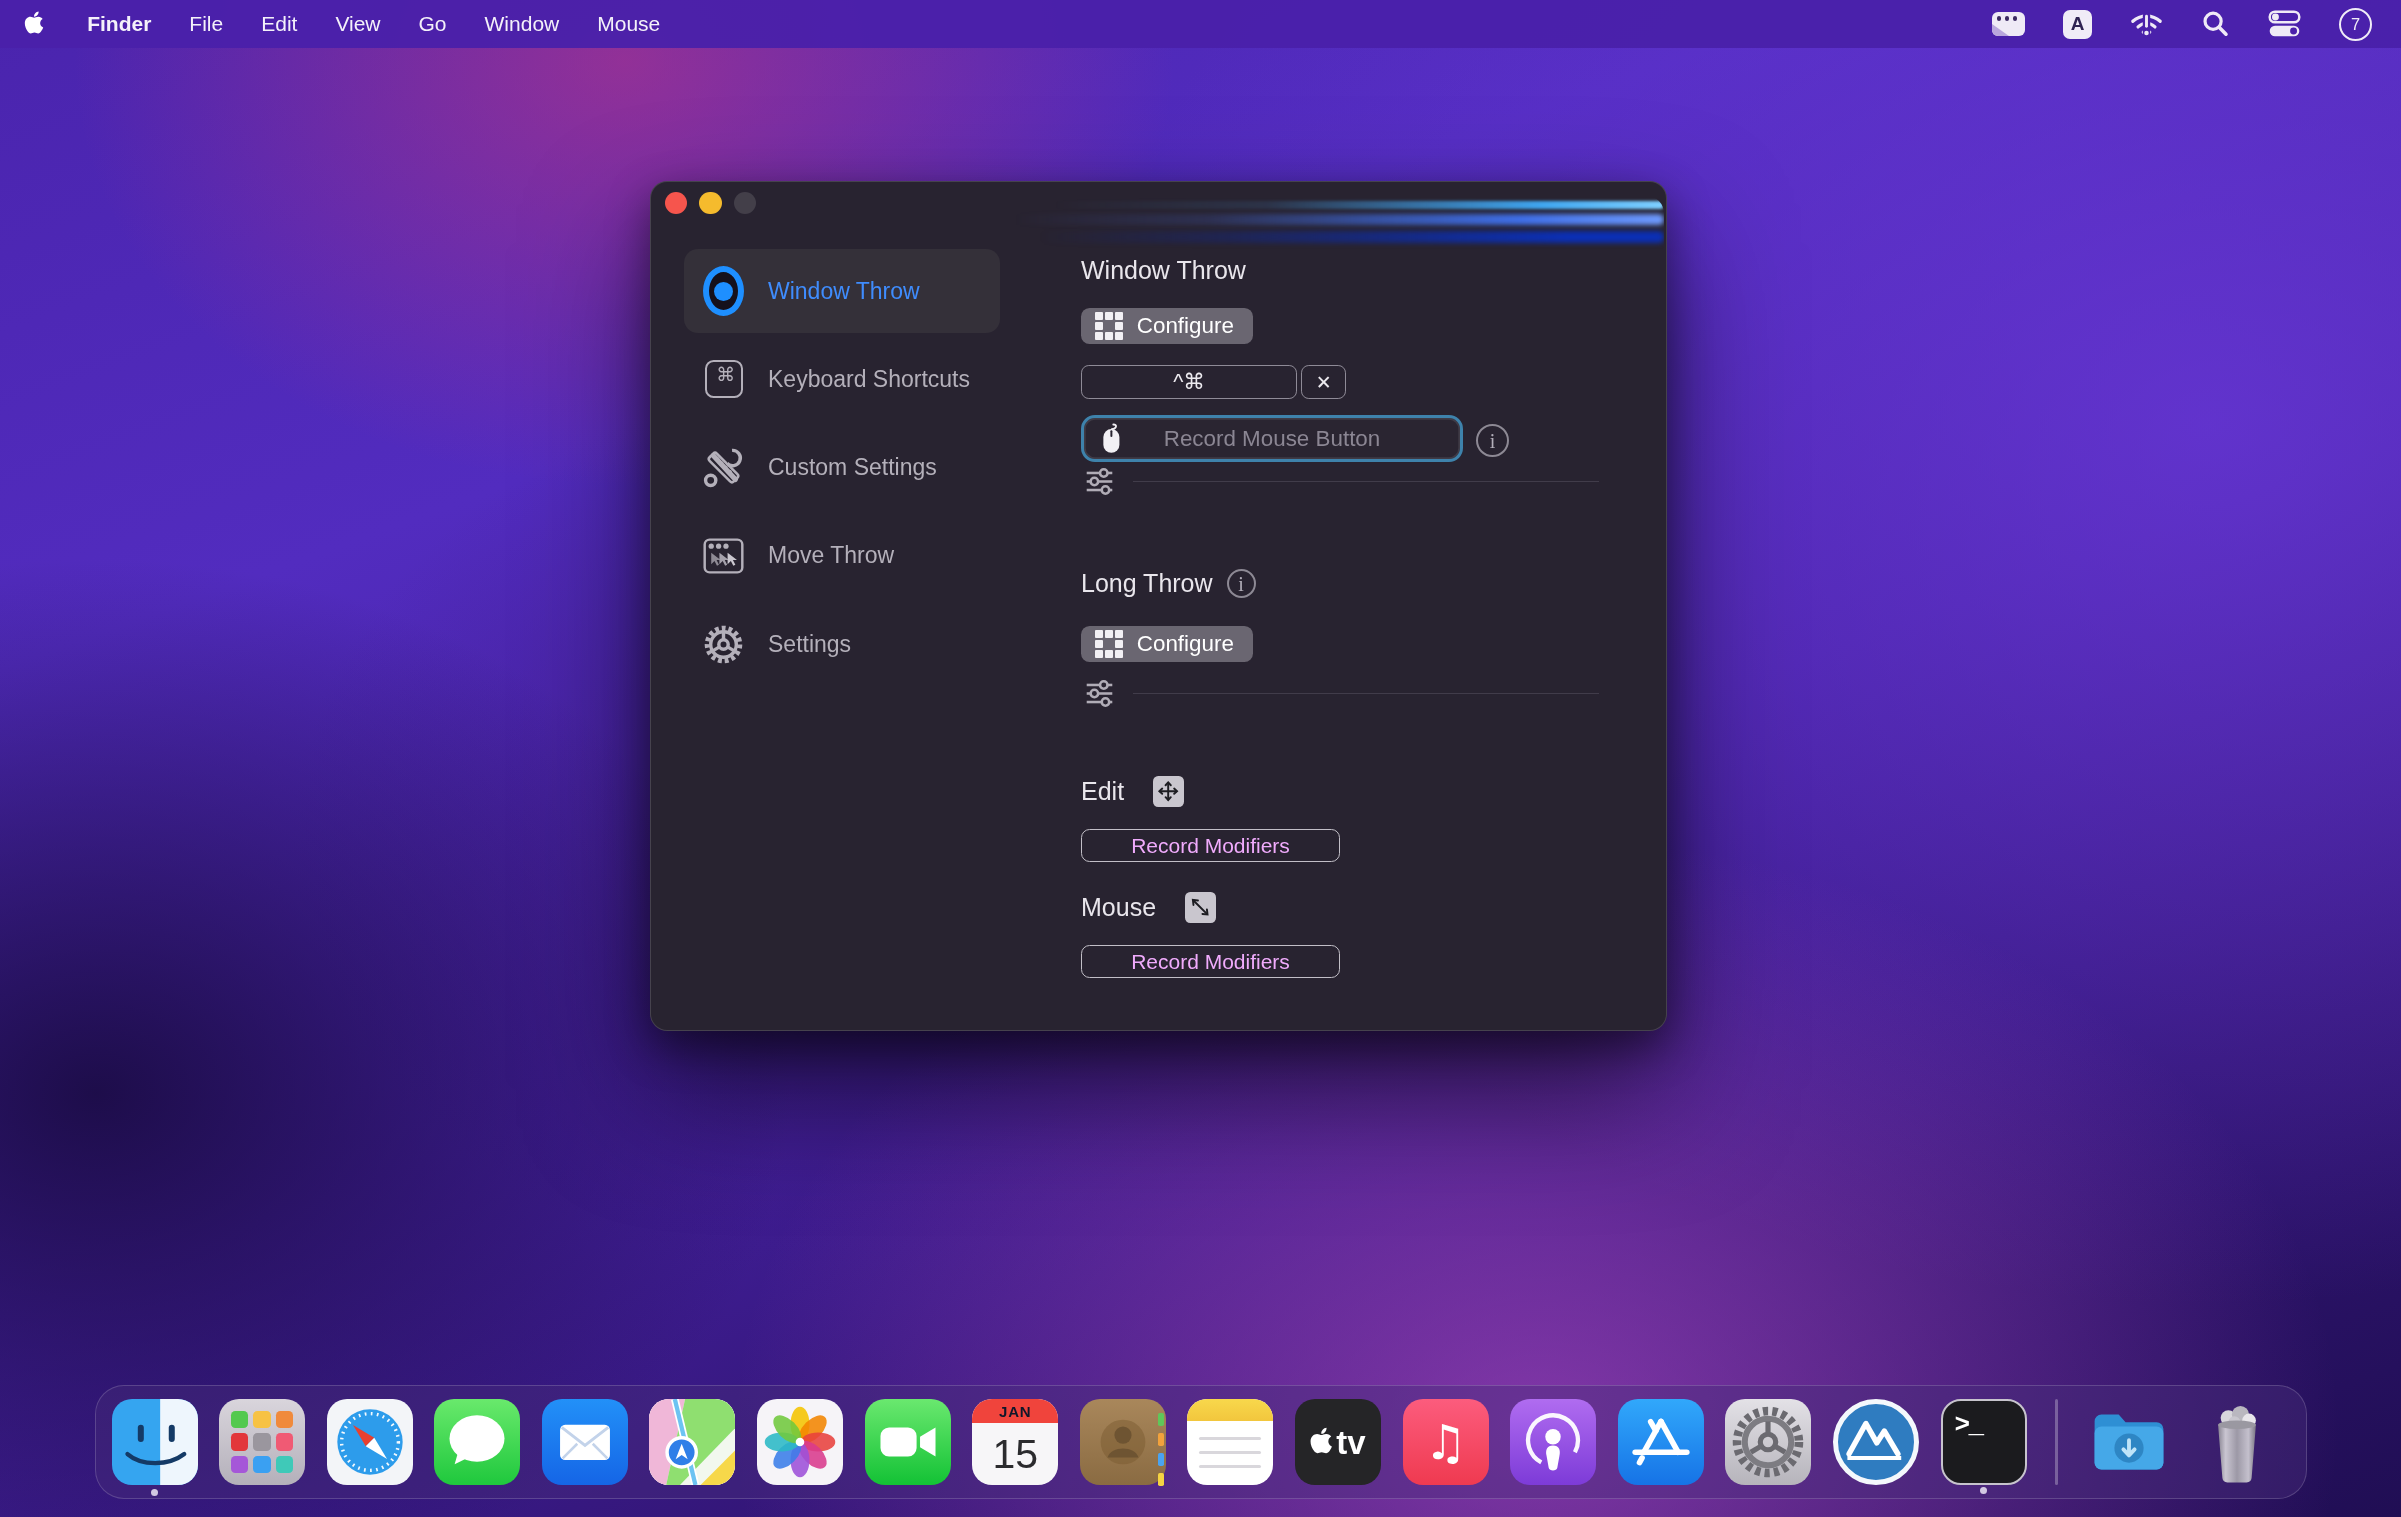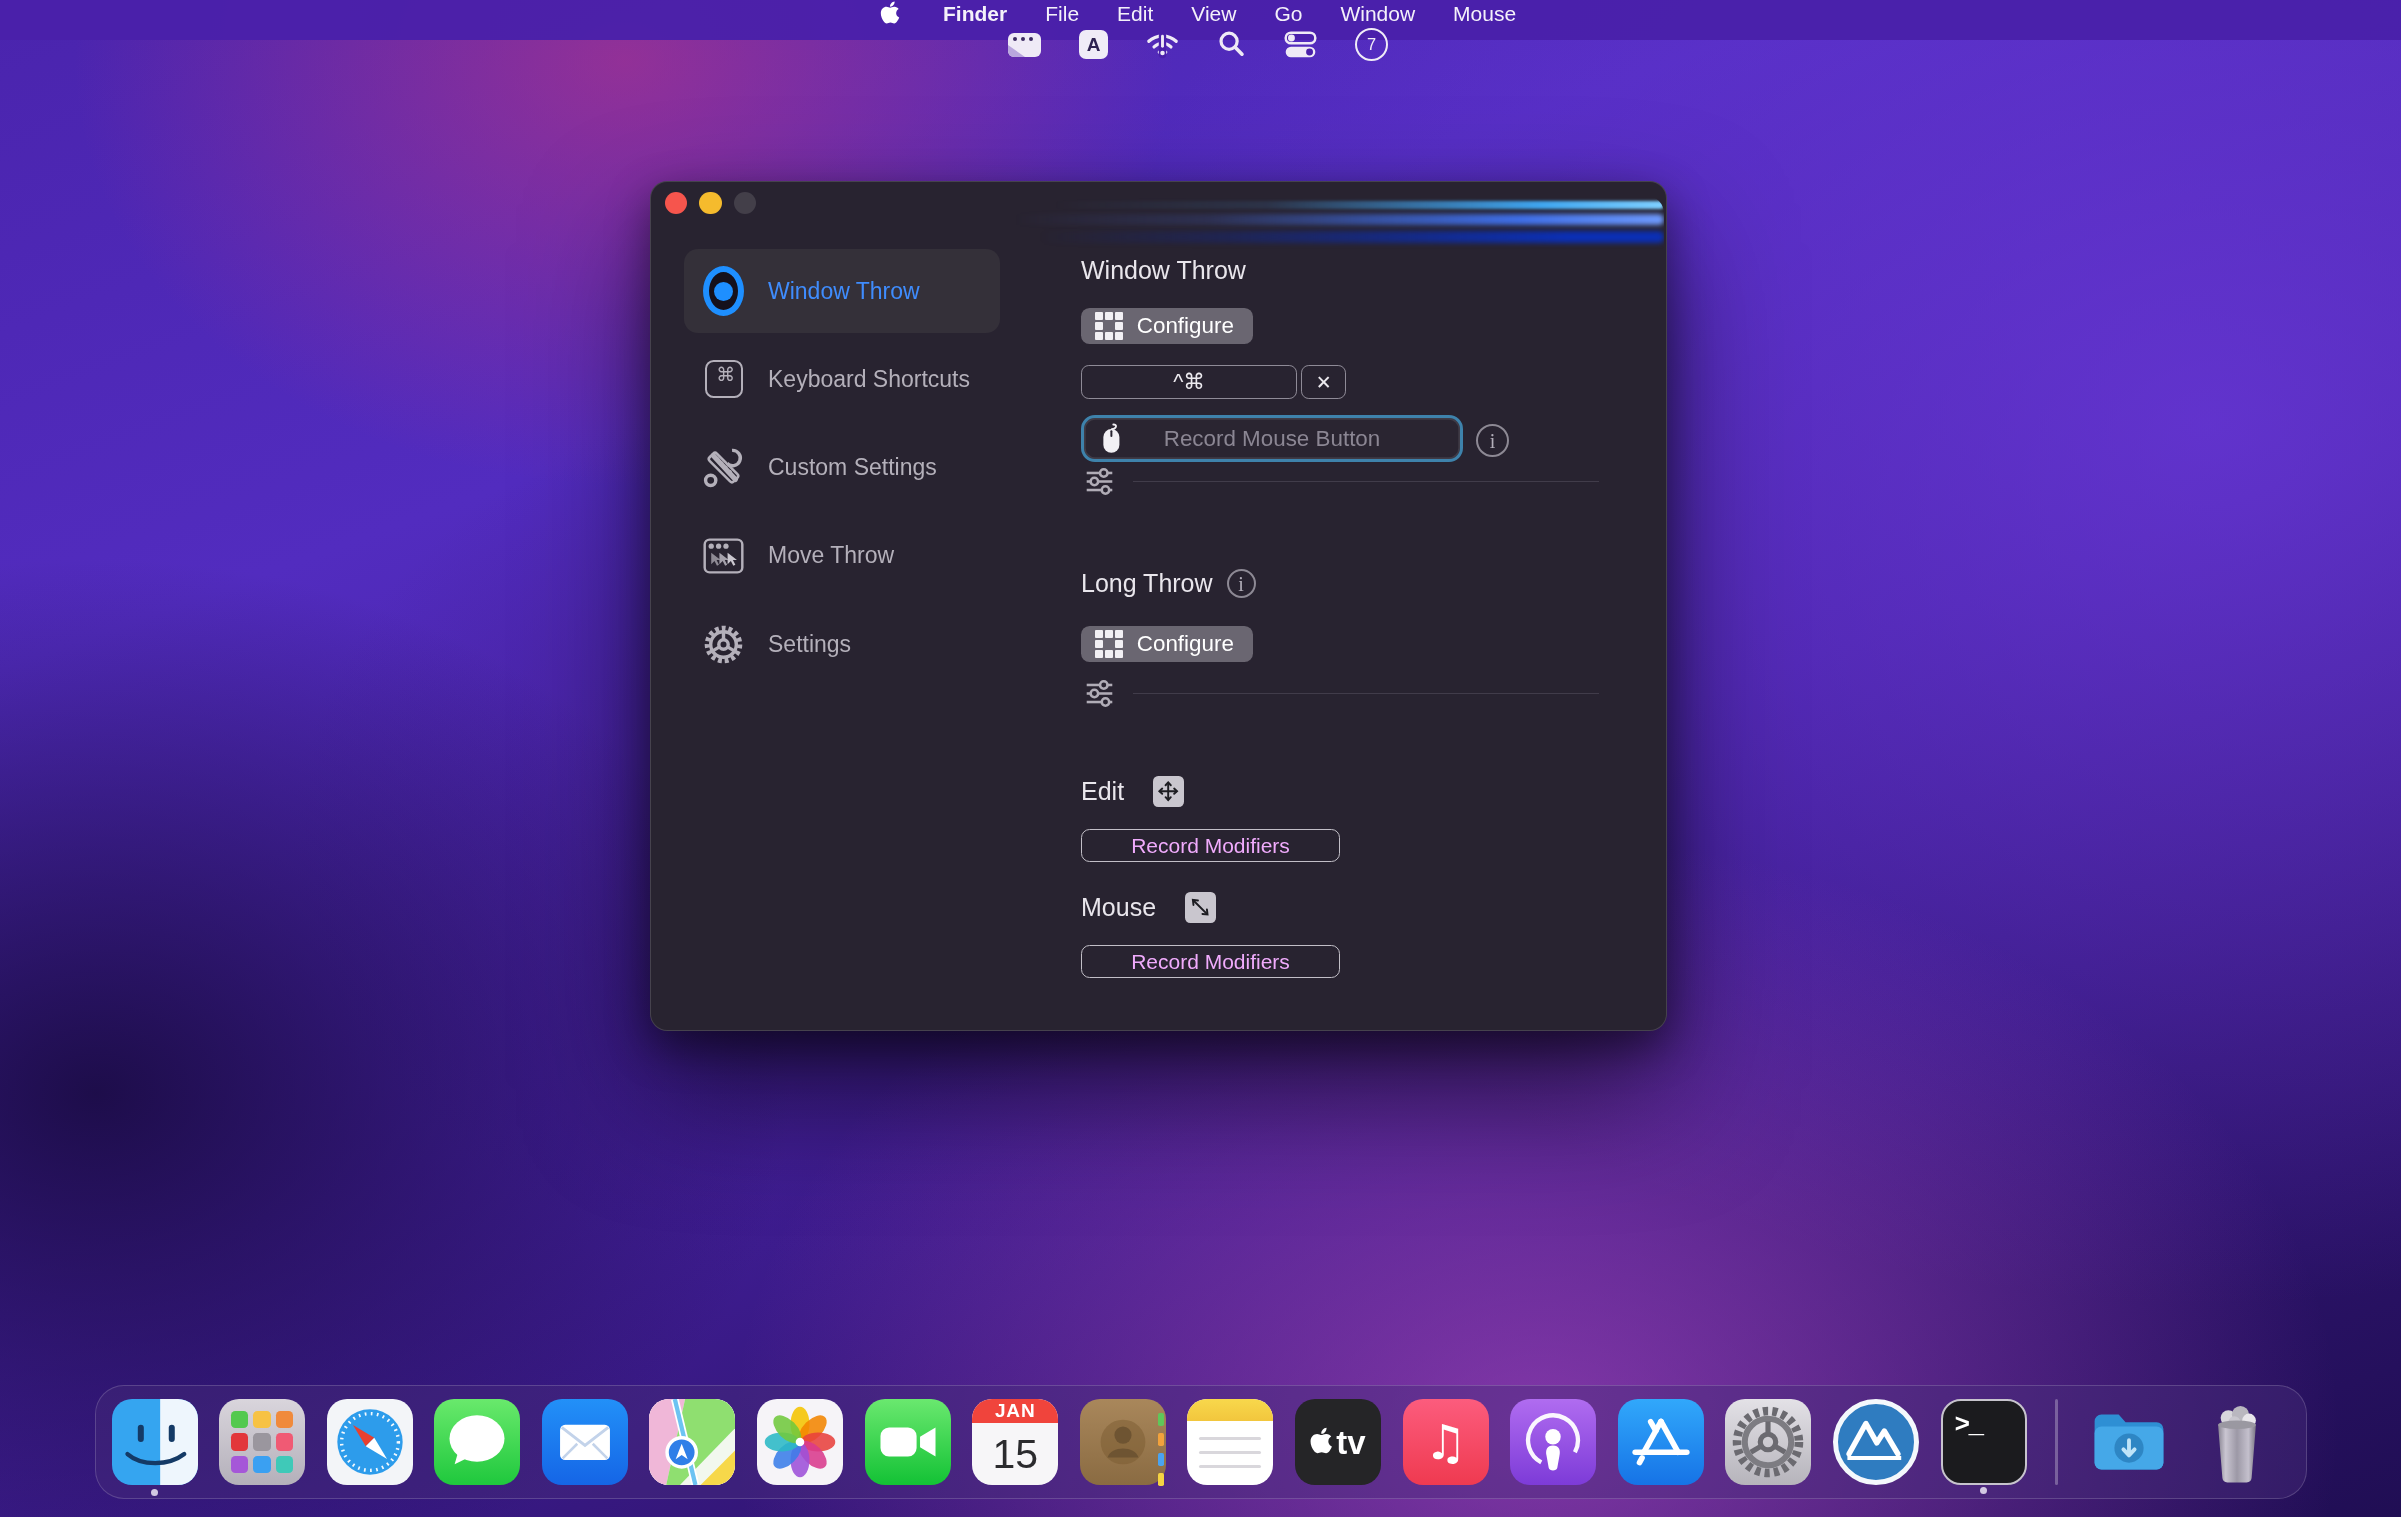--- a/index.html
+++ b/index.html
@@ -8,22 +8,22 @@
   
   .wallpaper{position:absolute;inset:0;
     background:
       radial-gradient(950px 734px at 26% 4%, rgba(214,58,122,.50), transparent 58%),
       radial-gradient(1295px 950px at 64% 94%, rgba(198,84,216,.55), transparent 62%),
       radial-gradient(1640px 1295px at 92% 28%, rgba(114,62,230,.62), transparent 68%),
       radial-gradient(1122px 863px at 4% 72%, rgba(22,9,58,.85), transparent 62%),
       radial-gradient(1036px 777px at 38% 55%, rgba(58,24,120,.55), transparent 60%),
       linear-gradient(160deg,#4a24ad 0%,#522cbf 28%,#44209f 55%,#311573 78%,#200e54 100%);}
   
-  .menubar{position:absolute;top:0;left:0;right:0;height:40px;display:flex;align-items:center;
-    justify-content:space-between;background:rgba(74,32,170,.96);color:#fff;z-index:30;padding:0 29px 0 24px;flex-direction:column;}
+  .menubar{position:absolute;top:0;left:0;right:0;height:48px;display:flex;align-items:center;
+    justify-content:space-between;background:rgba(74,32,170,.96);color:#fff;z-index:30;padding:0 29px 0 24px;}
   .mb-left{display:flex;align-items:center;gap:38px;}
   .mb-item{font-size:21px;color:#f4f1fa;cursor:default;}
   .mb-item.bold{font-weight:bold;}
   .apple-wrap{display:flex;align-items:center;margin-right:5.2px;}
   .mb-right{display:flex;align-items:center;gap:38px;}
   .status{display:flex;align-items:center;justify-content:center;height:31px;}
   .kbd-icon{width:33px;height:24px;background:#efeaf6;border-radius:6px;position:relative;overflow:hidden;}
   .kbd-icon .dots{position:absolute;top:4.3px;left:5.2px;display:flex;gap:3.5px;}
   .kbd-icon .dots i{width:4.3px;height:4.3px;border-radius:50%;background:#3c2a62;}
   .kbd-icon .fold{position:absolute;left:0;bottom:0;width:0;height:0;border-left:17.3px solid #b9a6dd;border-top:12px solid transparent;transform:translateY(0);border-left-color:#b9a6dd;}
@@ -91,21 +91,21 @@
   .run-dot{position:absolute;left:50%;bottom:-11.2px;width:7px;height:7px;margin-left:-3.5px;border-radius:50%;background:rgba(235,230,245,.85);}
   .dk-sep{width:2.6px;height:86px;background:rgba(255,255,255,.28);border-radius:1.7px;flex:none;margin:0 7px;}
   
   .ic-launchpad{background:linear-gradient(180deg,#d9d5dc,#b4b0ba);display:grid;grid-template-columns:repeat(3,17.3px);grid-template-rows:repeat(3,17.3px);gap:5.2px;align-content:center;justify-content:center;}
   .ic-launchpad i{border-radius:4.3px;}
   .ic-messages{background:linear-gradient(180deg,#69e96c,#1fc83d);}
   .ic-mail{background:linear-gradient(180deg,#2290f8,#1565e6);}
   .ic-facetime{background:linear-gradient(180deg,#6ae86f,#13c235);}
   .ic-cal{background:#f7f6f8;}
   .cal-head{position:absolute;top:0;left:0;right:0;height:24px;background:#f0443c;border-radius:20px 20px 0 0;
-    display:flex;align-items:center;justify-content:center;color:#ffffff;font-size:19px;font-weight:bold;letter-spacing:0.9px;}
+    display:flex;align-items:center;justify-content:center;color:#0f172a;font-size:15px;font-weight:bold;letter-spacing:0.9px;}
   .cal-day{position:absolute;top:24px;left:0;right:0;bottom:0;display:flex;align-items:center;justify-content:center;font-size:41px;color:#2b2b2e;font-weight:300;}
   .ic-contacts{background:linear-gradient(180deg,#a9875b,#8a6b42);}
   .ct-tabs{position:absolute;right:1.7px;top:14px;display:flex;flex-direction:column;gap:7px;}
   .ct-tabs i{width:6px;height:13px;border-radius:1.7px;}
   .ic-notes{background:#fff;}
   .nt-band{position:absolute;top:0;left:0;right:0;height:22.4px;background:linear-gradient(180deg,#f8d84c,#f2c63d);border-radius:20px 20px 0 0;}
   .nt-line{position:absolute;left:12px;right:12px;height:2.6px;background:#d9d7dc;border-radius:1.7px;}
   .ic-atv{background:#252527;display:flex;align-items:center;justify-content:center;gap:3.5px;}
   .ic-atv b{color:#fff;font-size:33px;font-weight:bold;line-height:1;}
   .ic-music{background:linear-gradient(180deg,#fc5c7d,#ef3a50);display:flex;align-items:center;justify-content:center;}

